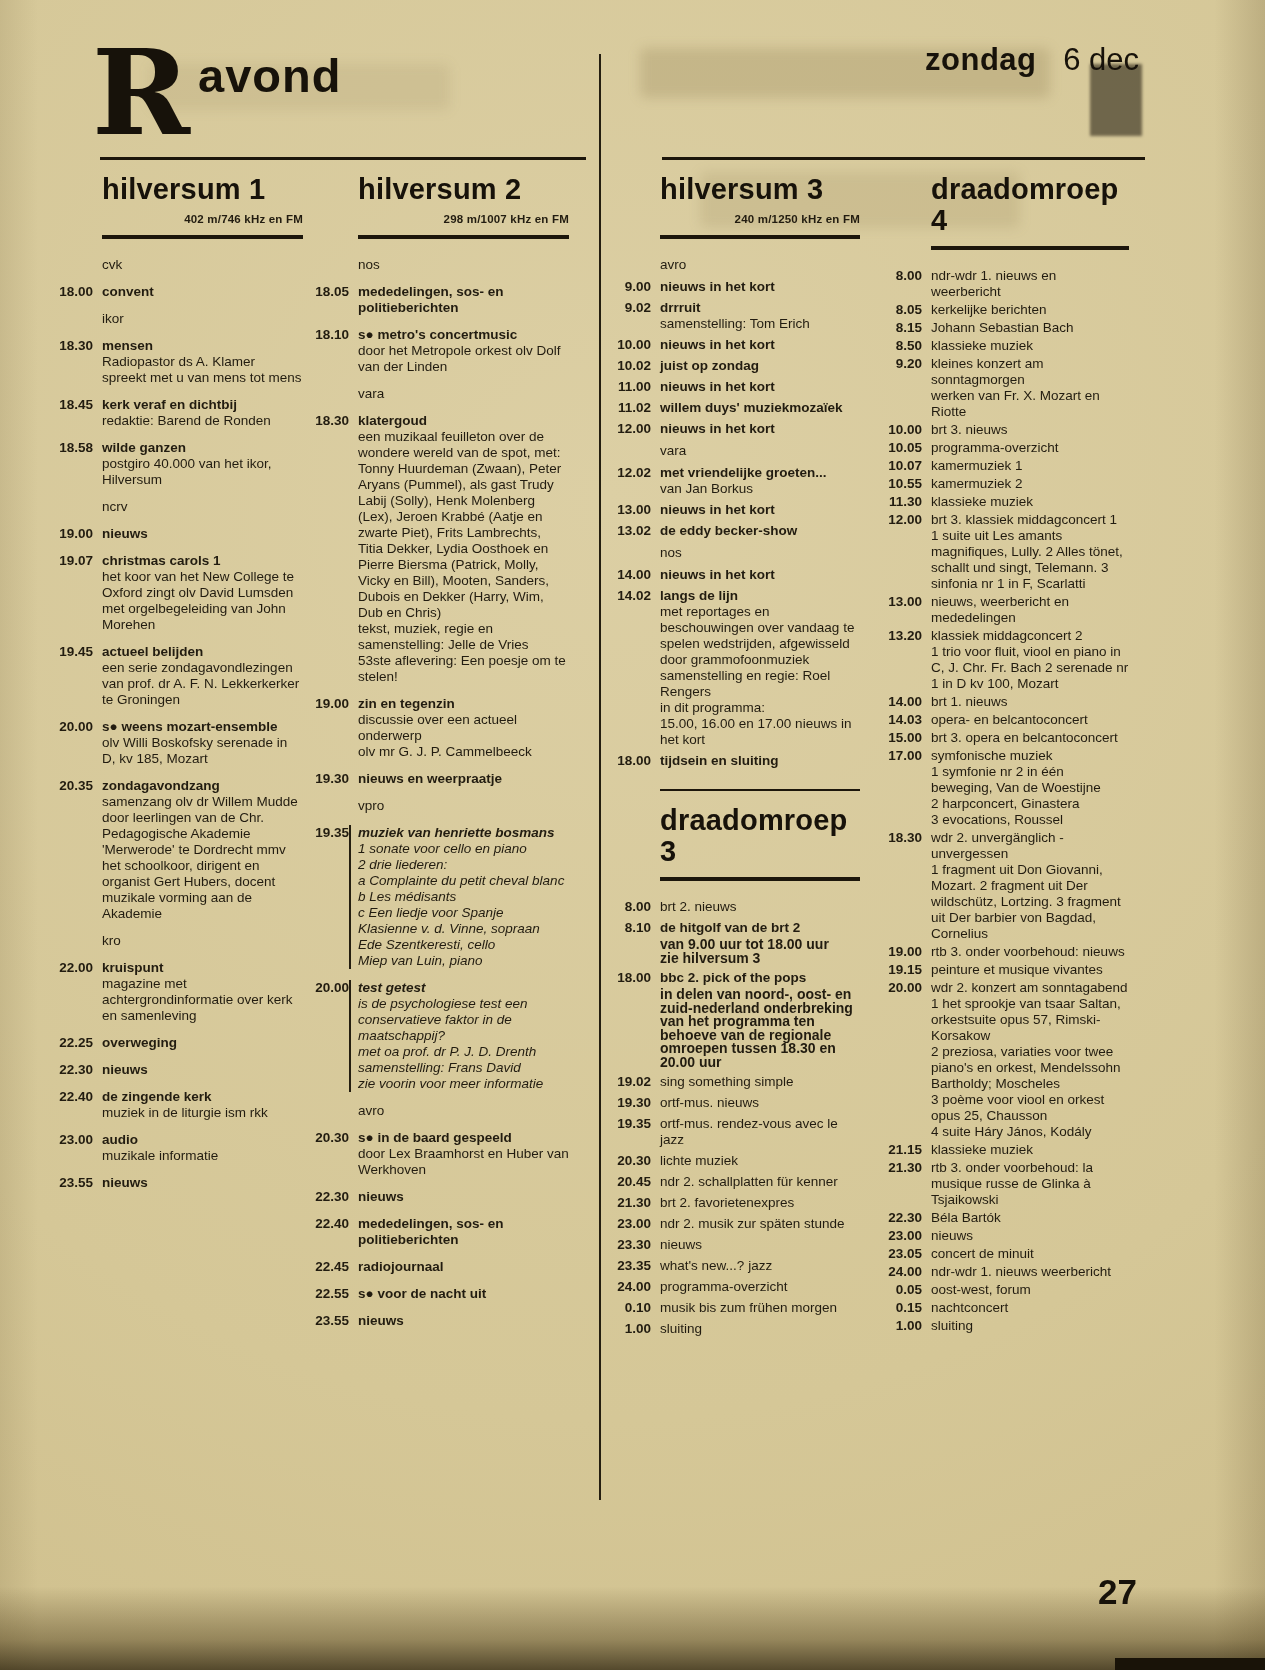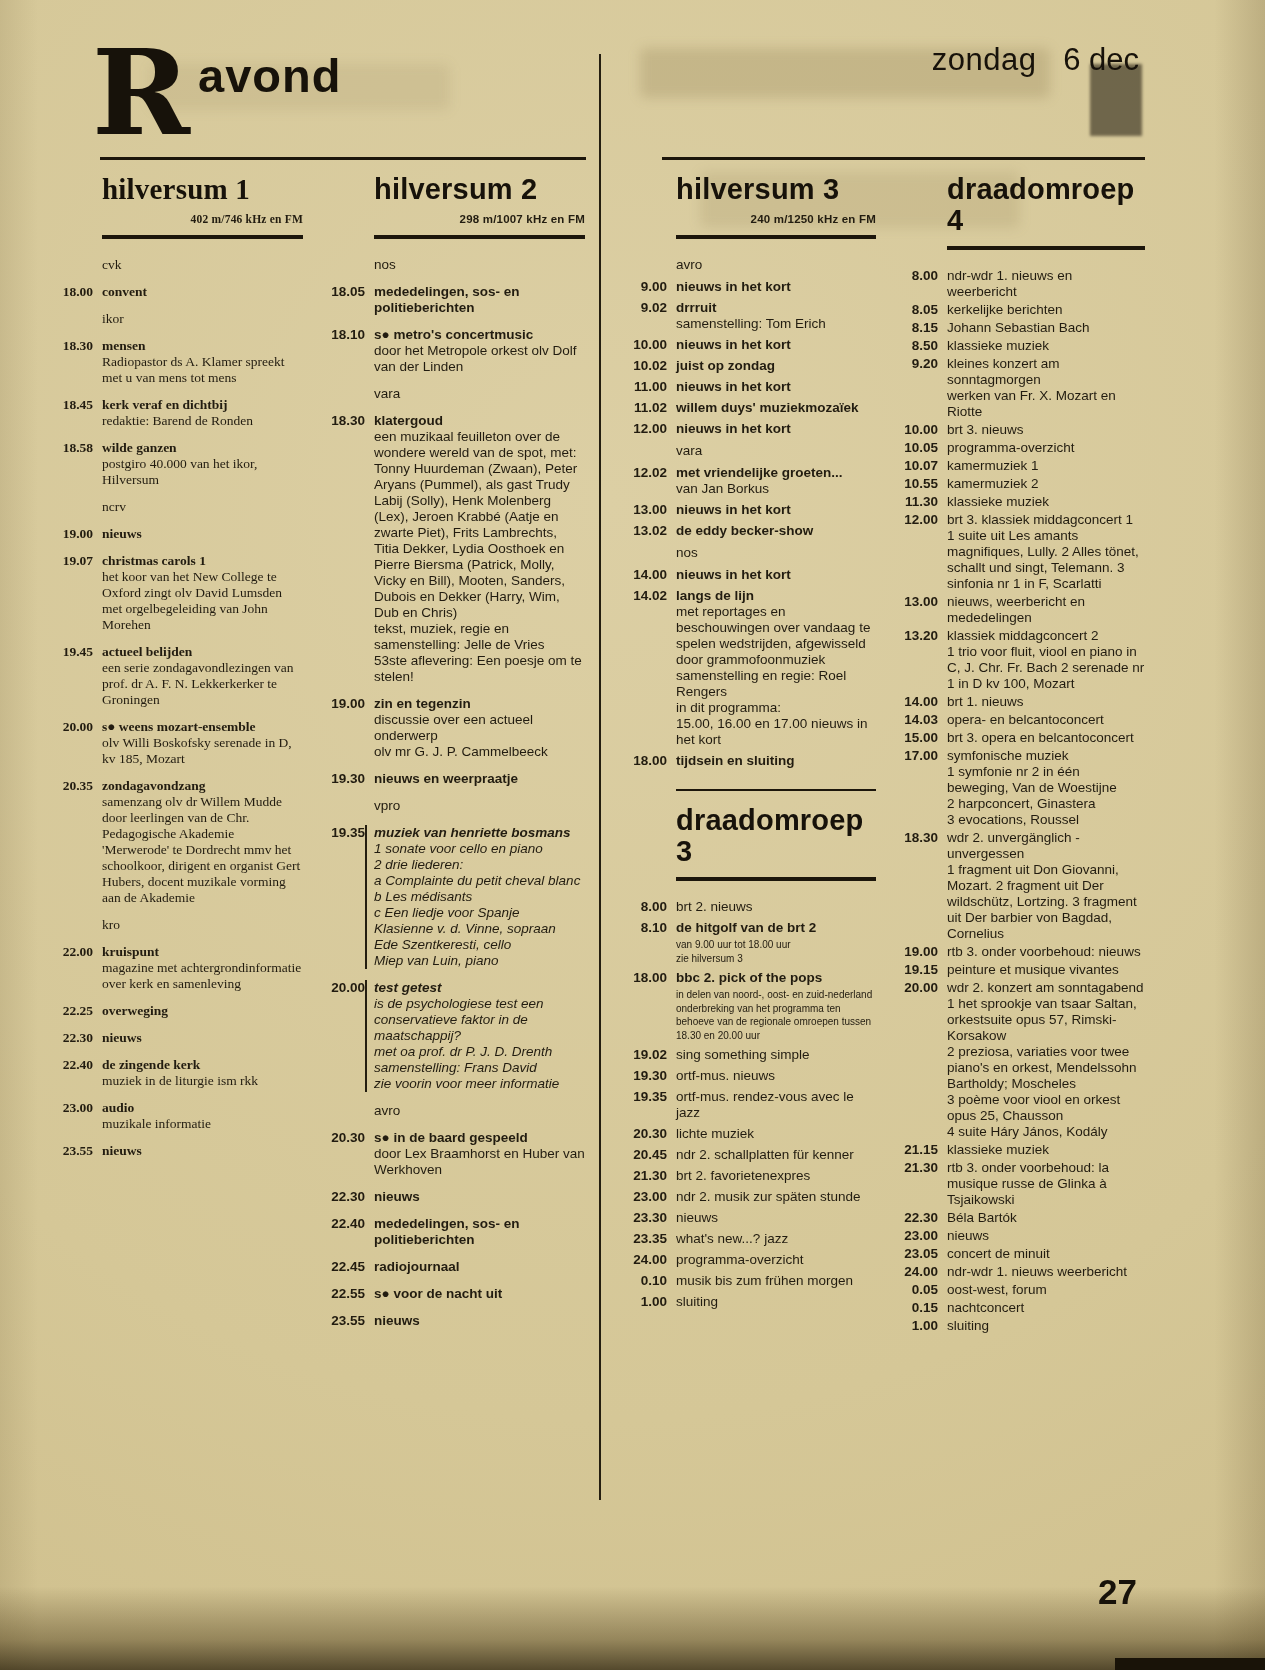--- a/index.html
+++ b/index.html
@@ -21,39 +21,39 @@
   .logo-r {
     position:absolute; left:92px; top:34px;
     font-family:"DejaVu Serif", serif; font-weight:bold;
     font-size:118px; line-height:1; color:#17120a;
   }
   .logo-word {
     position:absolute; left:198px; top:48px;
     font-size:47px; font-weight:bold; letter-spacing:1px; color:#17120a;
   }
   .date { position:absolute; top:42px; right:126px; font-size:31px; color:#17120a; white-space:nowrap; }
-  .date .day { font-weight:normal; letter-spacing:.5px; }
+  .date .day { font-weight:bold; letter-spacing:.5px; }
   .date .num { margin-left:18px; font-weight:normal; }
 
   .rule { position:absolute; height:3px; background:#1c160b; }
   .rule-left  { left:100px; top:157px; width:486px; }
   .rule-right { left:662px; top:157px; width:483px; }
   .divider-v  { position:absolute; left:599px; top:54px; width:2px; height:1446px; background:#241e10; }
 
   
   .ghost { position:absolute; background:rgba(118,98,54,0.20); filter:blur(6px); border-radius:6px; }
   .ghost-1 { left:640px; top:48px; width:410px; height:50px; }
   .ghost-2 { left:700px; top:172px; width:320px; height:56px; background:rgba(118,98,54,0.13); }
   .ghost-3 { left:150px; top:64px; width:300px; height:46px; background:rgba(118,98,54,0.10); }
   .ink-tab { position:absolute; left:1090px; top:64px; width:52px; height:72px;
              background:rgba(26,20,10,0.55); filter:blur(1.5px); }
 
   
   .columns { position:absolute; left:47px; top:174px; width:1098px; display:flex; align-items:flex-start; }
-  .col1 { width:256px; margin-right:16px;font-family:Liberation Serif, serif; }
+  .col1 { width:256px; margin-right:0; }
   .col2 { width:266px; margin-right:36px; }
   .col3 { width:255px; margin-right:16px; }
   .col4 { width:253px; }
 
   .col-header { margin-left:55px; margin-bottom:18px; }
   .col-title { font-size:29px; font-weight:bold; line-height:31px; letter-spacing:.2px; color:#17120a; }
   .col-subtitle { font-size:11.5px; font-weight:bold; margin-top:8px; letter-spacing:.2px;text-align:right; }
   .header-rule { height:4px; background:#1c160b; margin-top:10px; }
   .section-divider { height:2px; background:#1c160b; margin:20px 0 14px 55px; }
 
@@ -66,21 +66,21 @@
 
   .time {
     flex:0 0 55px; width:55px; padding-right:9px;
     text-align:right; font-weight:bold;
     font-size:13.5px; line-height:16px; white-space:nowrap;
   }
   .body  { flex:1; font-size:13.5px; line-height:16px; }
   .title { font-weight:bold; }
   .plain { font-weight:normal; white-space:pre-line; }
   .text  { font-weight:normal; white-space:pre-line; }
-  .note  { font-weight:normal; font-size:10px; line-height:13.5px; margin-top:2px; white-space:pre-line; }
+  .note  { font-weight:bold; font-size:14px; line-height:13.5px; margin-top:2px; white-space:pre-line; }
   .network { font-weight:normal; }
   .barred > .body { border-left:2px solid #241e10; padding-left:7px; margin-left:-9px;font-style:italic; }
 
   
   .page-number { position:absolute; left:1098px; top:1572px; font-size:35px; font-weight:bold; color:#17120a; }
   .bottom-bar  { position:absolute; right:0; bottom:0; width:150px; height:12px; background:#191308; }
 </style>
 </head>
 <body>
 

